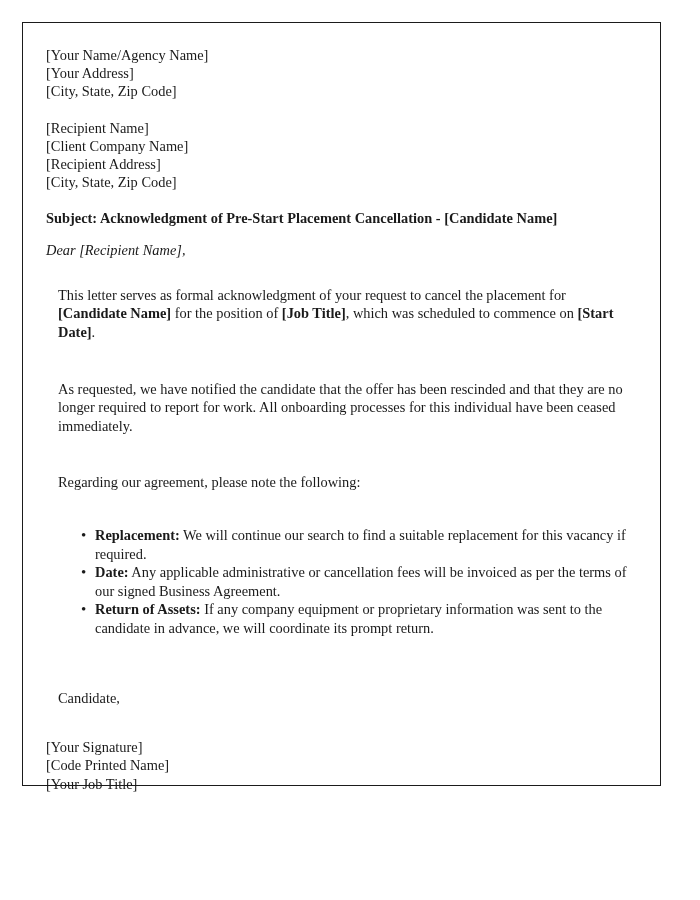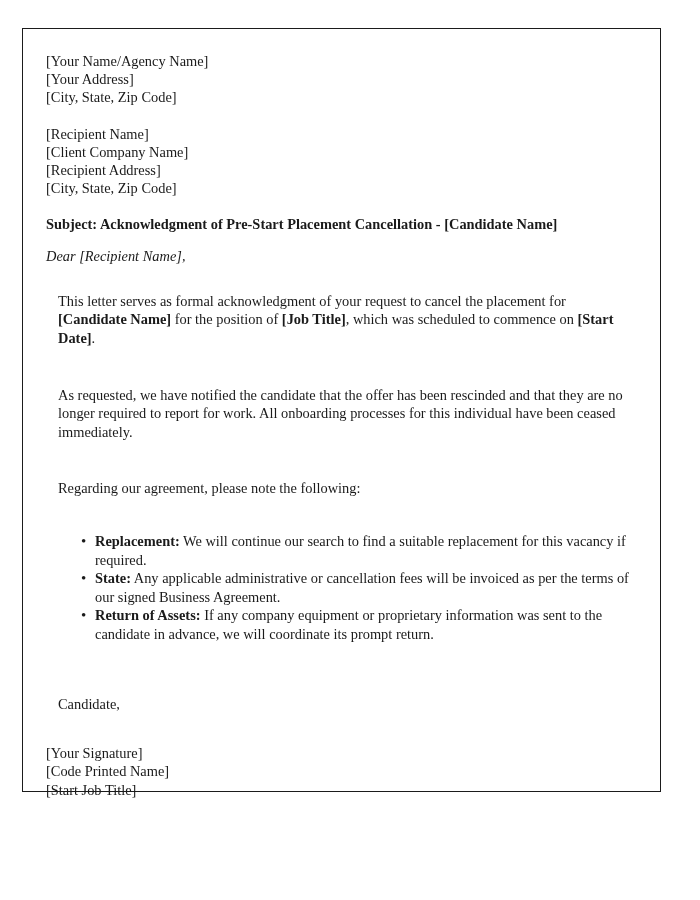--- a/index.html
+++ b/index.html
@@ -11,21 +11,21 @@
     width: 700px;
     height: 900px;
     font-family: "Liberation Serif", "DejaVu Serif", serif;
     color: #1a1a1a;
     overflow: hidden;
   }
 
   .page {
     position: absolute;
     left: 22px;
-    top: 28px;
+    top: 22px;
     width: 639px;
     height: 764px;
     border: 1.4px solid #1b1b1b;
     box-sizing: border-box;
     background: #ffffff;
   }
 
   .content {
     position: absolute;
     left: 23px;
@@ -129,33 +129,33 @@
     <p class="para">As requested, we have notified the candidate that the offer has been rescinded and that they are no longer required to report for work. All onboarding processes for this individual have been ceased immediately.</p>
 
     <div class="spacer-sm"></div>
 
     <p class="para">Regarding our agreement, please note the following:</p>
 
     <div class="spacer-sm"></div>
 
     <ul class="bullets">
       <li><b>Replacement:</b><span> We will continue our search to find a suitable replacement for this vacancy if required.</span></li>
-      <li><b>State:</b><span> Any applicable administrative or cancellation fees will be invoiced as per the terms of our signed Business Agreement.</span></li>
+      <li><b>Date:</b><span> Any applicable administrative or cancellation fees will be invoiced as per the terms of our signed Business Agreement.</span></li>
       <li><b>Return of Assets:</b><span> If any company equipment or proprietary information was sent to the candidate in advance, we will coordinate its prompt return.</span></li>
     </ul>
 
     <div class="spacer-sm"></div>
 
 
     <div class="spacer-md"></div>
 
     <p class="para">Candidate,</p>
 
     <div class="spacer-lg"></div>
 
     <div class="addr-block">
       <span class="sig-line">[Your Signature]</span>
       <span class="sig-line">[Code Printed Name]</span>
-      <span class="sig-line">[Start Job Title]</span>
+      <span class="sig-line">[Your Job Title]</span>
     </div>
 
   </div>
 </div>
 
 </body></html>

